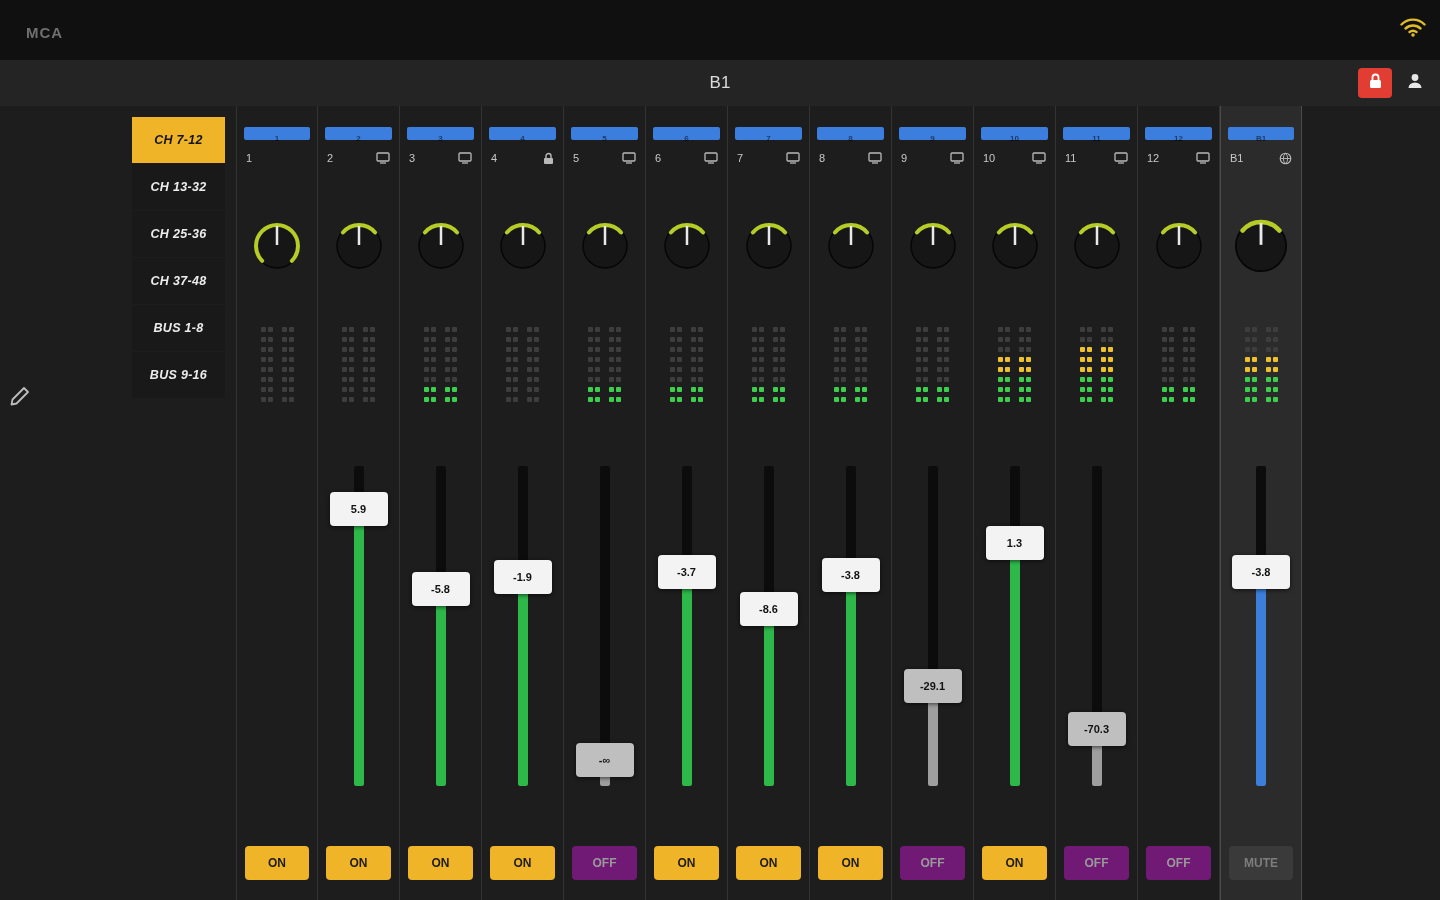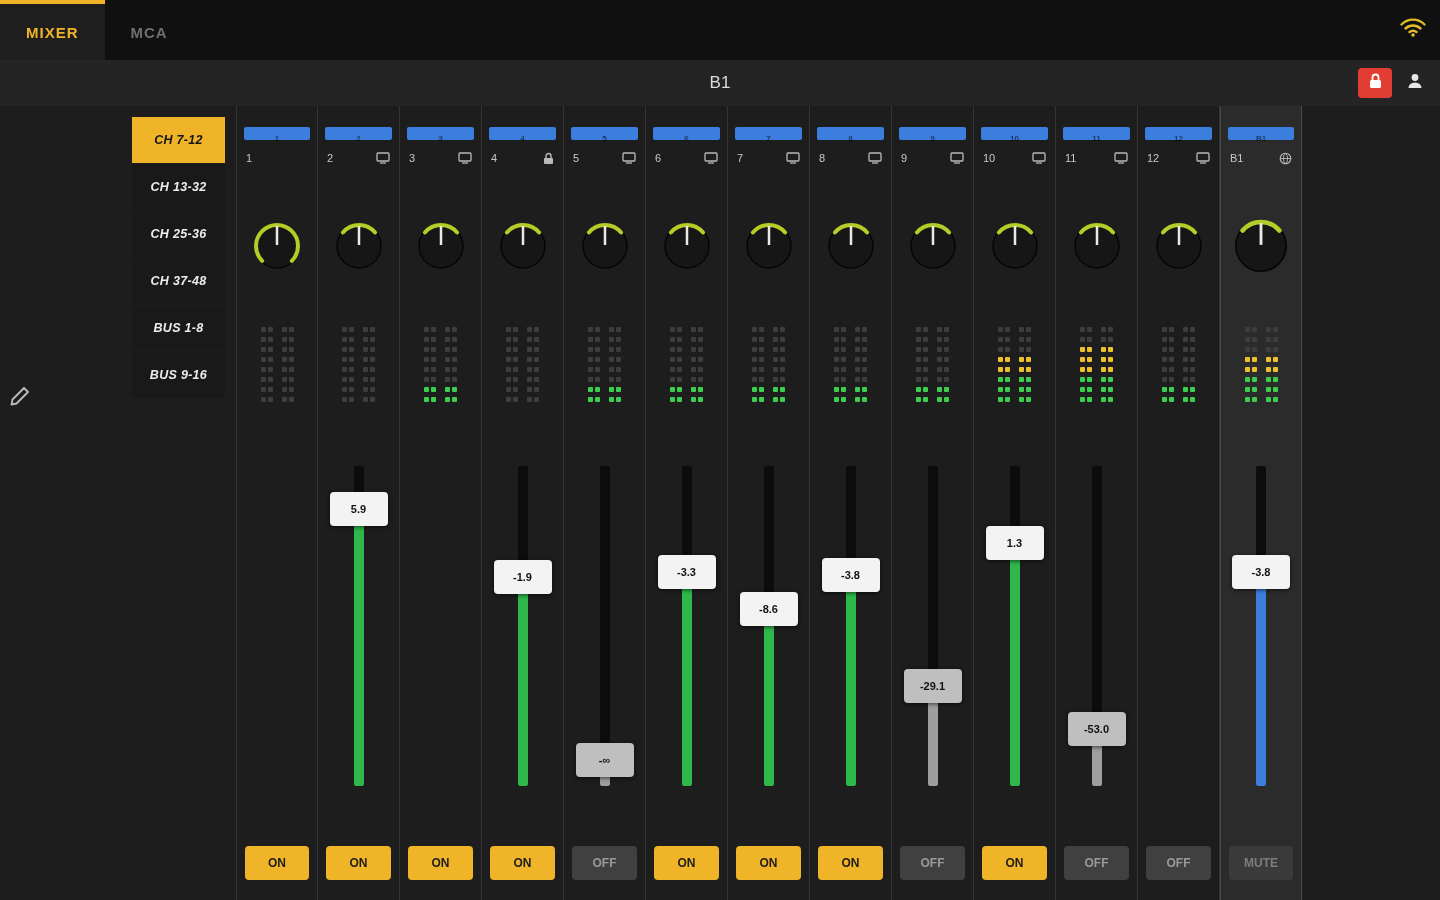--- a/index.html
+++ b/index.html
@@ -47,30 +47,27 @@
   .mdot { width:5px; height:5px; border-radius:1px; }
 
   .fader { position:absolute; top:360px; left:0; right:0; height:320px; }
   .ftrack { position:absolute; left:50%; transform:translateX(-50%); top:0; bottom:0; width:10px; background:#0c0c0c; border-radius:2px; cursor:pointer; }
   .ffill  { position:absolute; left:50%; transform:translateX(-50%); bottom:0; width:10px; border-radius:2px; }
   .fhandle { position:absolute; left:50%; transform:translateX(-50%); width:58px; height:34px; background:#f3f3f3; border-radius:4px; color:#121212; font-size:11px; font-weight:bold; display:flex; align-items:center; justify-content:center; box-shadow:0 1px 4px rgba(0,0,0,.65); cursor:grab; }
   .fhandle.off { background:#bfbfbf; }
 
   .chan-btn { position:absolute; top:740px; left:8px; right:8px; height:34px; border-radius:4px; display:flex; align-items:center; justify-content:center; font-weight:bold; font-size:12px; cursor:pointer; }
   .chan-btn.on   { background:var(--accent-yellow,#f0b429); color:#1d1d1d; }
-  .chan-btn.off  { background:#404040; color:#9a9a9a; }
+  .chan-btn.off  { background:#701a75; color:#9a9a9a; }
   .chan-btn.mute { background:#3a3a3a; color:#7d7d7d; }
 </style>
 </head>
 <body>
 
 <div class="topbar">
-  <div class="tab active">
-    <span>MIXER</span>
-  </div>
   <div class="tab">
     <span>MCA</span>
   </div>
   <div class="wifi">
     <svg width="26" height="20" viewBox="0 0 26 20">
       <path d="M1.5 7.5 a16 16 0 0 1 23 0" fill="none" stroke="#e0bc2a" stroke-width="2.4" stroke-linecap="round"></path>
       <path d="M5.5 11.5 a11 11 0 0 1 15 0" fill="none" stroke="#e0bc2a" stroke-width="2.4" stroke-linecap="round"></path>
       <path d="M9.5 15 a6 6 0 0 1 7 0" fill="none" stroke="#e0bc2a" stroke-width="2.4" stroke-linecap="round"></path>
       <circle cx="13" cy="18" r="1.8" fill="#e0bc2a"></circle>
     </svg>
@@ -382,20 +379,25 @@
             <div class="mrow">
               <span class="mdot" style="background: rgb(61, 61, 61);"></span>
               <span class="mdot" style="background: rgb(61, 61, 61);"></span>
             </div>
             <div class="mrow">
               <span class="mdot" style="background: rgb(61, 61, 61);"></span>
               <span class="mdot" style="background: rgb(61, 61, 61);"></span>
             </div>
           </div>
     </div>
+    <div class="fader">
+      <div class="ftrack"></div>
+      <div class="ffill" style="height: 197.18px; background: rgb(46, 184, 74);"></div>
+      <div class="fhandle" style="top: 105.82px;">-5.8</div>
+    </div>
     <div class="chan-btn on">ON</div>
   </div>
       <div class="strip">
     <div class="colorbar">
       <span class="cbar-label">4</span>
     </div>
     <div class="strip-head">
       <span class="ch-id">4</span>
       <span class="ch-icon">
             <svg width="11" height="13" viewBox="0 0 11 13">
@@ -671,21 +673,21 @@
             </div>
             <div class="mrow">
               <span class="mdot" style="background: rgb(61, 61, 61);"></span>
               <span class="mdot" style="background: rgb(61, 61, 61);"></span>
             </div>
           </div>
     </div>
     <div class="fader">
       <div class="ftrack"></div>
       <div class="ffill" style="height: 214.34px; background: rgb(46, 184, 74);"></div>
-      <div class="fhandle" style="top: 88.66px;">-3.3</div>
+      <div class="fhandle" style="top: 88.66px;">-3.7</div>
     </div>
     <div class="chan-btn on">ON</div>
   </div>
       <div class="strip">
     <div class="colorbar">
       <span class="cbar-label">7</span>
     </div>
     <div class="strip-head">
       <span class="ch-id">7</span>
       <span class="ch-icon">
@@ -1156,21 +1158,21 @@
             </div>
             <div class="mrow">
               <span class="mdot" style="background: rgb(61, 61, 61);"></span>
               <span class="mdot" style="background: rgb(61, 61, 61);"></span>
             </div>
           </div>
     </div>
     <div class="fader">
       <div class="ftrack"></div>
       <div class="ffill" style="height: 57.04px; background: rgb(158, 158, 158);"></div>
-      <div class="fhandle off" style="top: 245.96px;">-53.0</div>
+      <div class="fhandle off" style="top: 245.96px;">-70.3</div>
     </div>
     <div class="chan-btn off">OFF</div>
   </div>
       <div class="strip">
     <div class="colorbar">
       <span class="cbar-label">12</span>
     </div>
     <div class="strip-head">
       <span class="ch-id">12</span>
       <span class="ch-icon">

